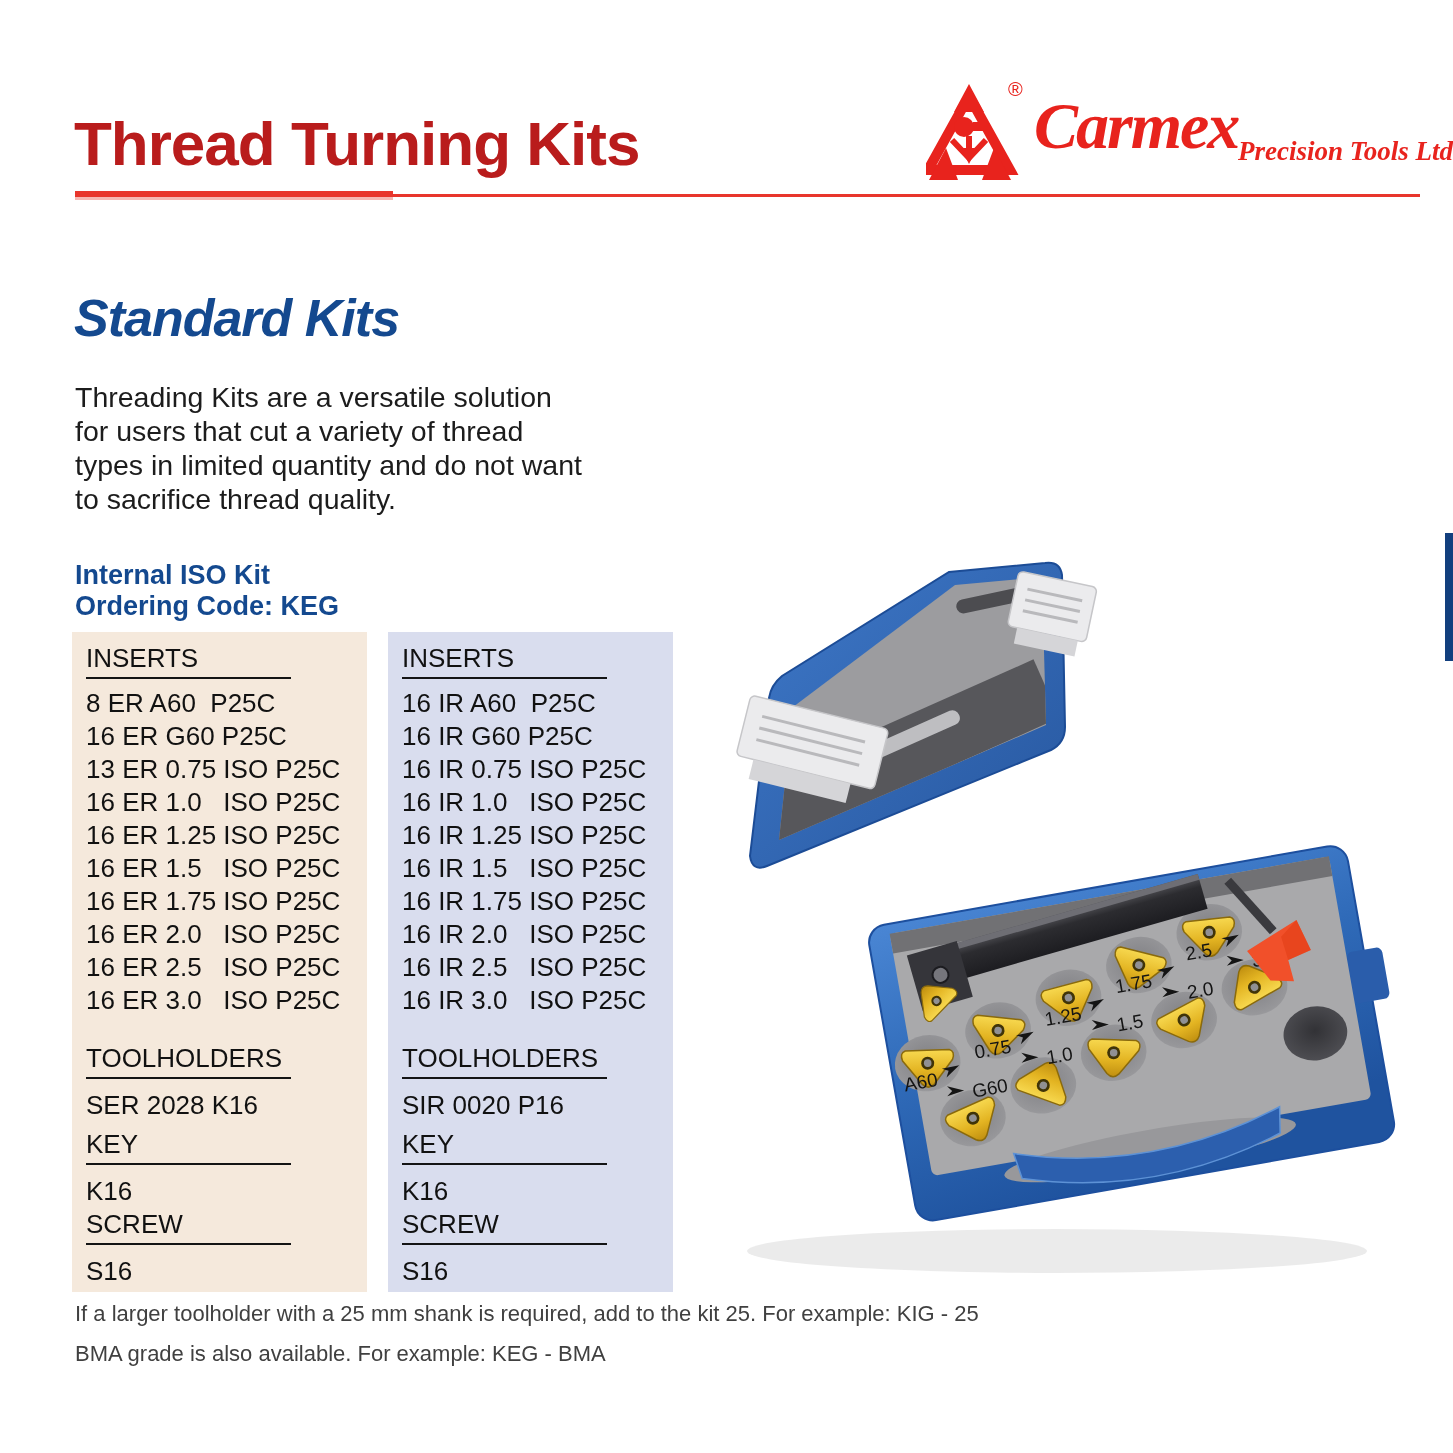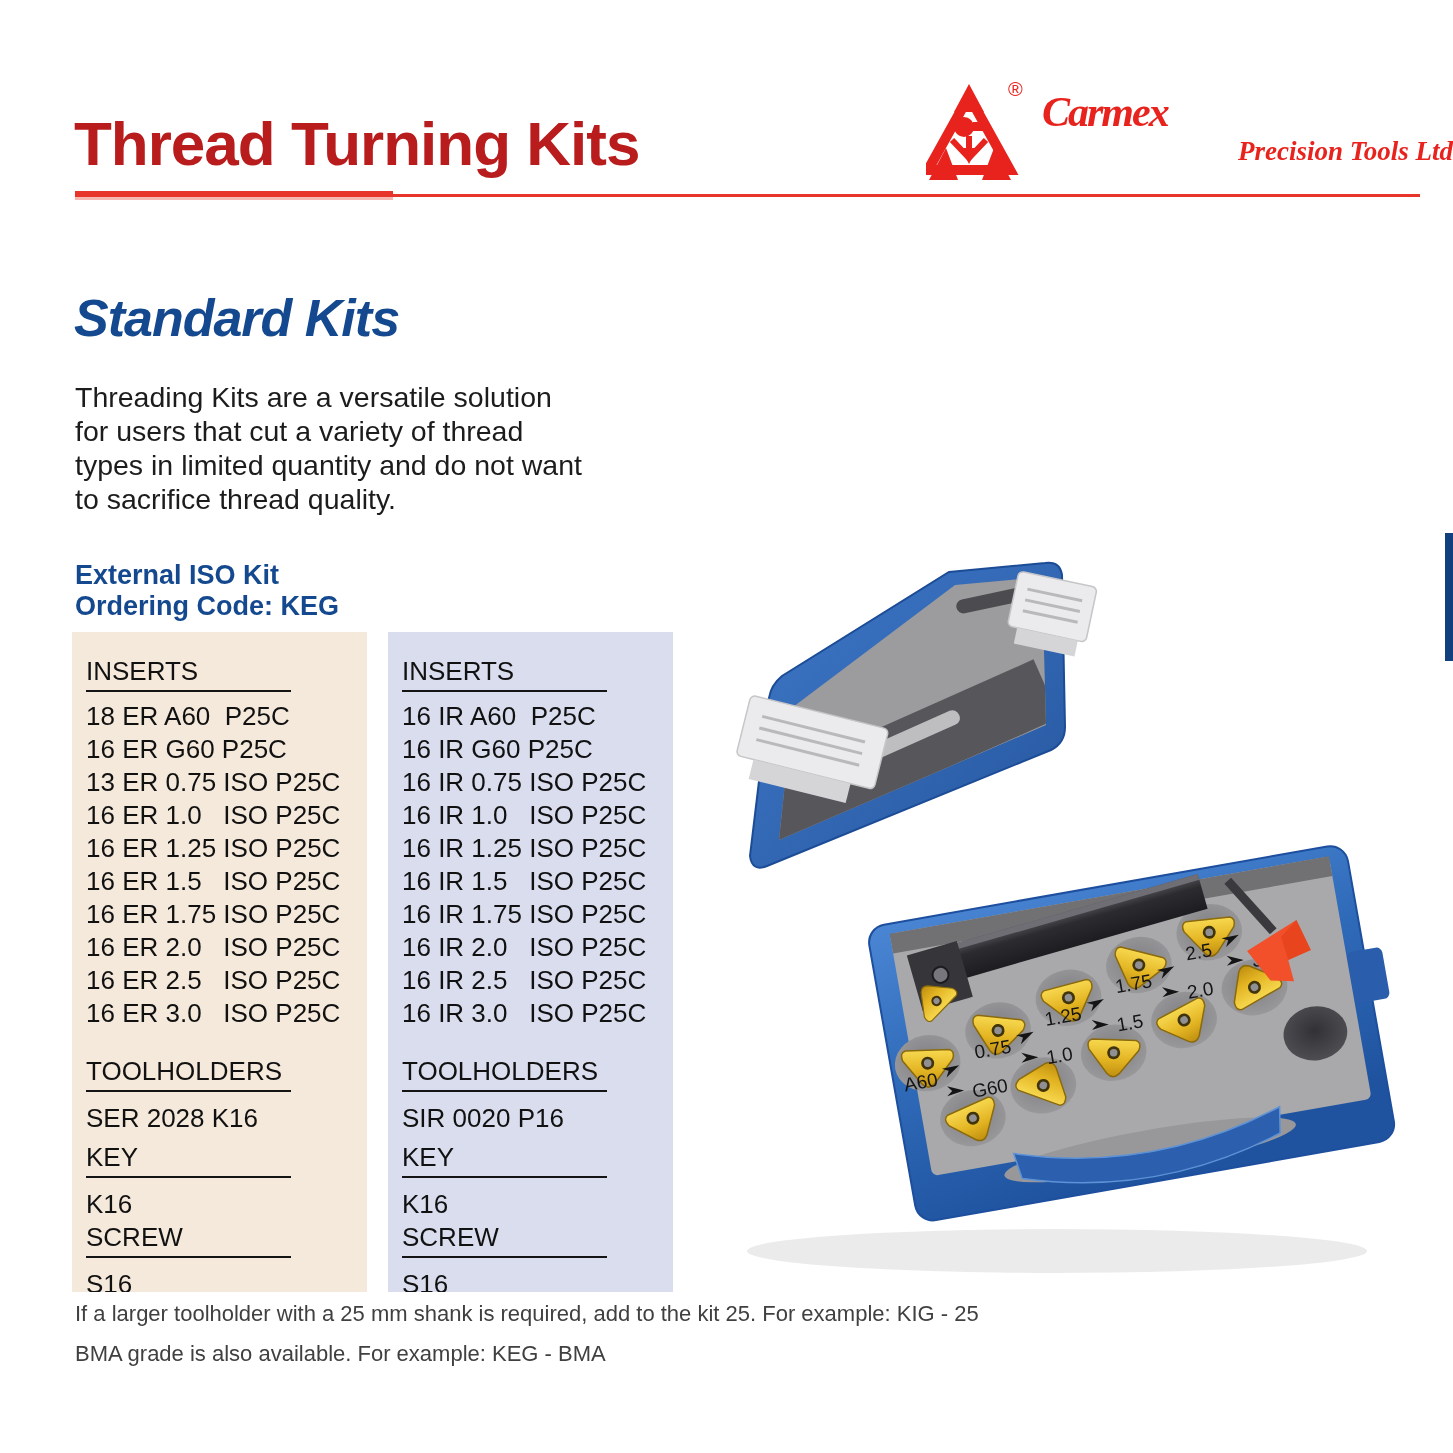--- a/index.html
+++ b/index.html
@@ -9,34 +9,34 @@
   
   .page-title{position:absolute;left:74px;top:108px;font-size:62px;font-weight:bold;
               color:#b91c1c;letter-spacing:-1px;}
   .rule-main{position:absolute;left:75px;top:194px;width:1345px;height:3px;background:#e8352c;}
   .rule-thick{position:absolute;left:75px;top:191px;width:318px;height:6px;background:#e8352c;}
   .rule-glow{position:absolute;left:75px;top:197px;width:318px;height:3px;background:#f6b7b2;}
 
   .logo-box{position:absolute;left:926px;top:80px;width:510px;height:110px;}
   .logo-mark{position:absolute;left:0;top:0;}
   .logo-word{position:absolute;left:108px;top:8px;font-family:"Liberation Serif","DejaVu Serif",serif;
-             font-style:italic;font-weight:bold;font-size:42px;color:#e8231d;letter-spacing:-2px;margin-left:8px;}
+             font-style:italic;font-weight:bold;font-size:66px;color:#e8231d;letter-spacing:-2px;}
   .logo-sub{position:absolute;left:312px;top:56px;font-family:"Liberation Serif","DejaVu Serif",serif;
             font-style:italic;font-weight:bold;font-size:27px;color:#e8231d;white-space:nowrap;}
 
   
   .section-title{position:absolute;left:74px;top:288px;font-size:52px;font-weight:bold;
                  font-style:italic;color:#14498f;letter-spacing:-1px;}
   .intro{position:absolute;left:75px;top:380px;width:560px;font-size:28.5px;line-height:34px;
          color:#1c1c1c;white-space:pre-line;}
 
   
   .kit-head{position:absolute;top:560px;font-size:27px;font-weight:bold;color:#14498f;line-height:31px;}
   .kit-head.left{left:75px;} .kit-head.right{left:390px;}
-  .kit-table{position:absolute;top:632px;height:660px;box-sizing:border-box;padding:24px 0 0 14px;overflow:hidden;}
+  .kit-table{position:absolute;top:632px;height:660px;box-sizing:border-box;padding:11px 0 0 14px;overflow:hidden;}
   .kit-table.keg{left:72px;width:295px;background:#f5e9dc;}
   .kit-table.kig{left:388px;width:285px;background:#d9ddee;}
   .thead{font-size:26px;color:#111;line-height:30px;white-space:pre;}
   .tline{height:2px;background:#141414;width:205px;margin:4px 0 8px 0;}
   .trow{font-size:26px;color:#111;line-height:33px;white-space:pre;}
   .trow.tall{line-height:36px;}
   .gap26{height:26px;} .gap6{height:6px;}
 
   
   .footer-note{position:absolute;left:75px;top:1294px;width:1200px;font-size:22px;line-height:40px;
@@ -74,28 +74,28 @@
     <div class="logo-sub">Precision Tools Ltd.</div>
   </div>
 
   <div class="section-title">Standard Kits</div>
   <div class="intro">Threading Kits are a versatile solution
 for users that cut a variety of thread
 types in limited quantity and do not want
 to sacrifice thread quality.</div>
 
   <div class="kit-head left">
-    <div>External ISO Kit</div>
+    <div>Internal ISO Kit</div>
     <div>Ordering Code: KEG</div>
   </div>
 
   <div class="kit-table keg">
     <div class="thead">INSERTS</div>
     <div class="tline"></div>
-    <div class="trow">18 ER A60  P25C</div>
+    <div class="trow">8 ER A60  P25C</div>
     <div class="trow">16 ER G60 P25C</div>
     <div class="trow">13 ER 0.75 ISO P25C</div>
     <div class="trow">16 ER 1.0   ISO P25C</div>
     <div class="trow">16 ER 1.25 ISO P25C</div>
     <div class="trow">16 ER 1.5   ISO P25C</div>
     <div class="trow">16 ER 1.75 ISO P25C</div>
     <div class="trow">16 ER 2.0   ISO P25C</div>
     <div class="trow">16 ER 2.5   ISO P25C</div>
     <div class="trow">16 ER 3.0   ISO P25C</div>
     <div class="gap26"></div>

